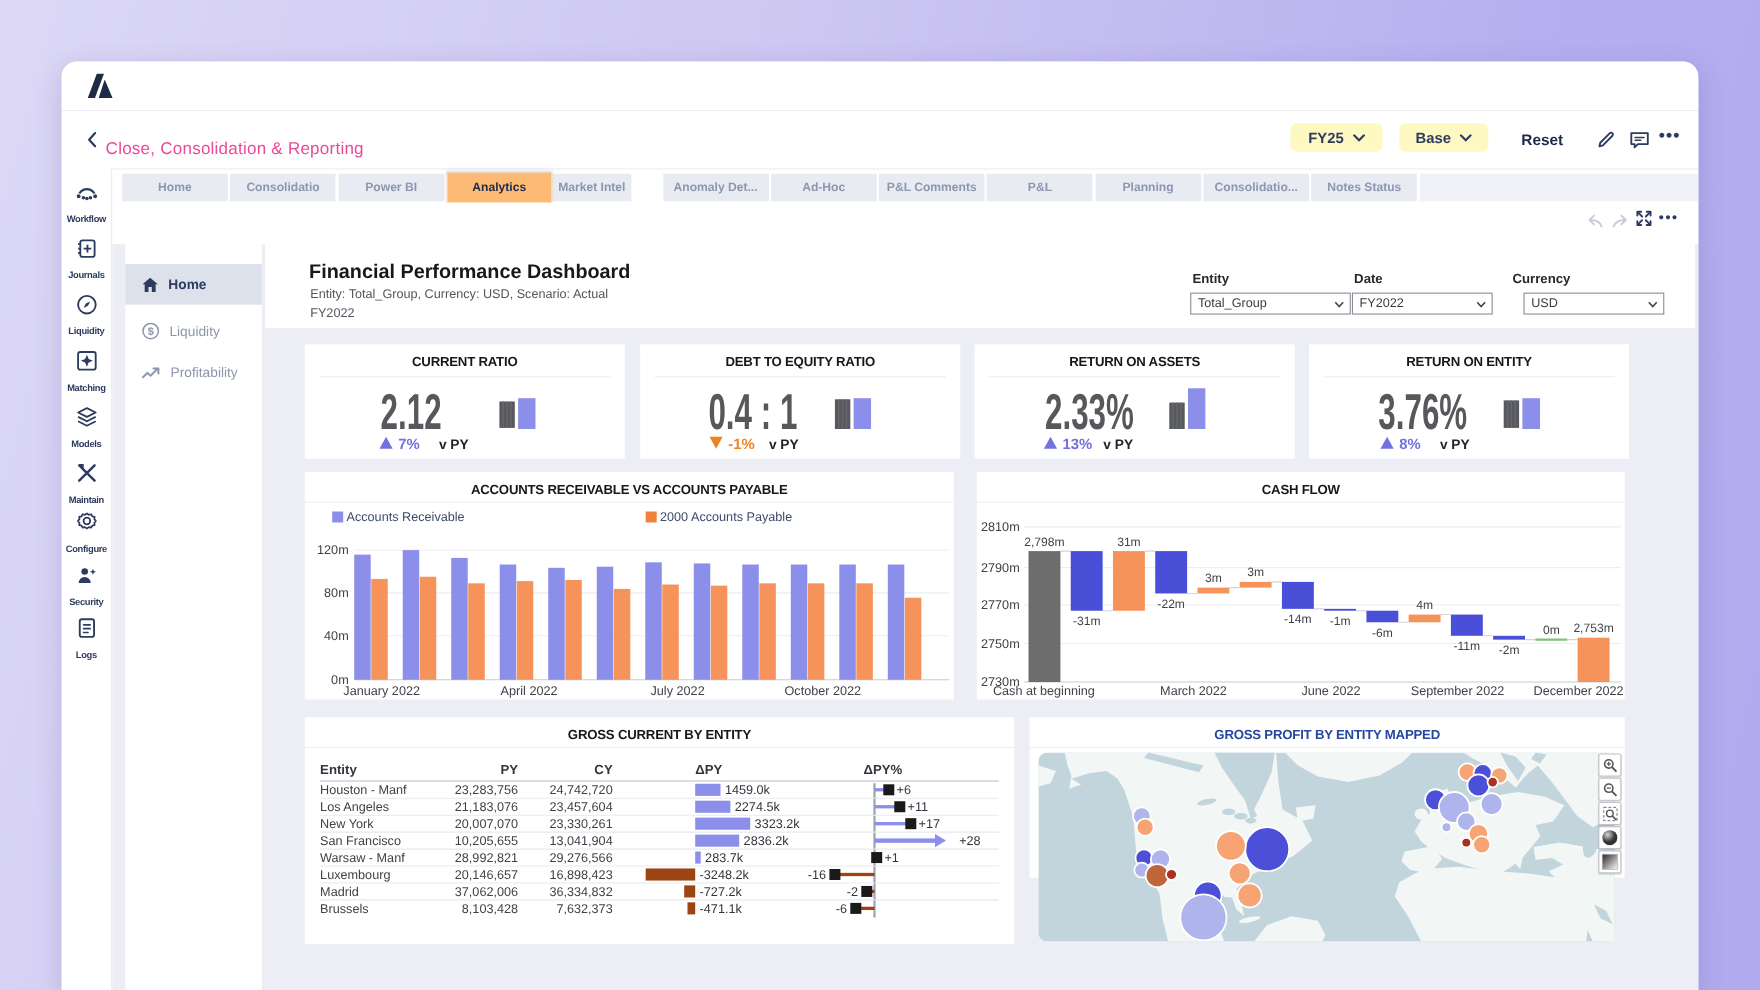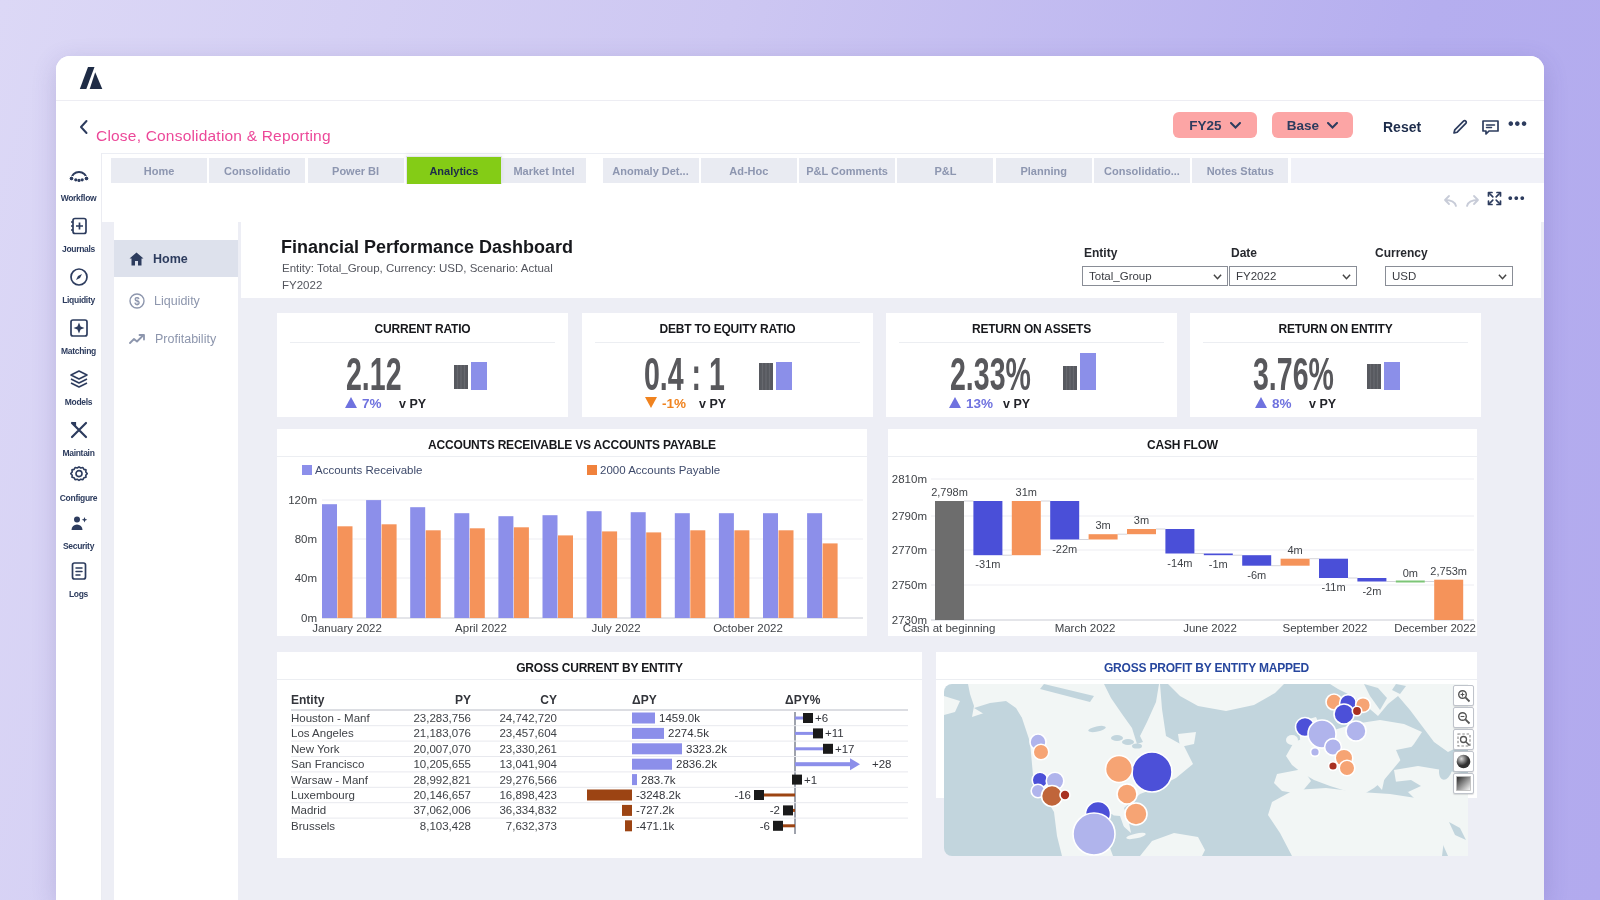--- a/index.html
+++ b/index.html
@@ -12,29 +12,29 @@
   .abs { position:absolute; }
   #win {
     position:absolute; left:56px; top:56px; width:1488px; height:844px;
     background:#fff; border-radius:14px 14px 0 0; overflow:hidden; box-shadow:0 6px 24px rgba(70,60,140,.20);
   }
   
   #logobar { position:absolute; left:0; top:0; width:1488px; height:45px; background:#fff; border-bottom:1px solid #ededf3; }
   
   #hdr { position:absolute; left:0; top:46px; width:1488px; height:51px; background:#fff; }
   #hdr .title { position:absolute; left:40px; top:25px; font-size:15.5px; font-weight:normal; color:#ec4899; letter-spacing:.2px; }
-  .pillbtn { position:absolute; top:56px; height:26px; background:#fca5a5; border-radius:6px; font-size:13.5px; font-weight:bold; color:#2d3c5e; display:flex; align-items:center; justify-content:center; gap:8px; }
+  .pillbtn { position:absolute; top:56px; height:26px; background:#fef9c3; border-radius:6px; font-size:13.5px; font-weight:bold; color:#2d3c5e; display:flex; align-items:center; justify-content:center; gap:8px; }
   
   #rail { position:absolute; left:0; top:97px; width:46px; height:747px; background:#fff; border-right:1px solid #ebecf2; z-index:5; }
   .railitem { position:absolute; left:0; width:45px; text-align:center; color:#2d3c5e; }
   .railitem .lbl { font-size:8.5px; font-weight:bold; margin-top:4px; letter-spacing:-0.3px; }
   
   #tabs { position:absolute; left:46px; top:97px; width:1442px; height:30px; background:#fff; border-top:1px solid #eceef4; }
   .tab { position:absolute; top:4px; height:26px; background:#e9ebf2; color:#8d96b0; font-size:11px; font-weight:bold; display:flex; align-items:center; justify-content:center; }
-  .tab.active { background:#84cc16; color:#1c2b4a; border:1px solid #e3e5ec; border-bottom:none; top:2px; height:28px; z-index:2; box-shadow:0 -2px 4px rgba(40,40,80,.06); }
+  .tab.active { background:#fdba74; color:#1c2b4a; border:1px solid #e3e5ec; border-bottom:none; top:2px; height:28px; z-index:2; box-shadow:0 -2px 4px rgba(40,40,80,.06); }
   #tabtail { position:absolute; top:4px; height:26px; background:#f0f1f8; }
   
   #band { position:absolute; left:46px; top:127px; width:1442px; height:39px; background:#fff; }
   
   #dash { position:absolute; left:46px; top:166px; width:1442px; height:678px; background:#edeef5; }
   
   #nav { position:absolute; left:12px; top:0px; width:124px; height:678px; background:#fff; }
   .navitem { position:absolute; left:0; width:124px; height:37px; display:flex; align-items:center; gap:9px; padding-left:15px; font-size:12.5px; color:#8d96ad; }
   .navitem.active { background:#dde1ec; color:#2d3c5e; font-weight:bold; }
   
@@ -133,21 +133,21 @@
           <rect x="3.5" y="2" width="13" height="16" rx="2" fill="none" stroke="#2d3c5e" stroke-width="1.7"></rect>
           <path d="M7 7 h6 M7 10.5 h6 M7 14 h4" stroke="#2d3c5e" stroke-width="1.5" stroke-linecap="round"></path>
         </svg><div class="lbl">Logs</div></div>
     </div>
 
   <div id="tabs">
       <div class="tab" style="left: 9px; width: 96px;">Home</div>
       <div class="tab" style="left: 107.3px; width: 96px;">Consolidatio</div>
       <div class="tab" style="left: 205.6px; width: 96px;">Power BI</div>
       <div class="tab active" style="left: 303.9px; width: 96px;">Analytics</div>
-      <div class="tab" style="left: 400px; width: 84px; text-align: center;">Market Intel</div>
+      <div class="tab" style="left: 400px; width: 72px; text-align: center;">Market Intel</div>
       <div class="tab" style="left: 500.5px; width: 96px;">Anomaly Det...</div>
       <div class="tab" style="left: 598.8px; width: 96px;">Ad-Hoc</div>
       <div class="tab" style="left: 697.1px; width: 96px;">P&amp;L Comments</div>
       <div class="tab" style="left: 795.4px; width: 96px;">P&amp;L</div>
       <div class="tab" style="left: 893.7px; width: 96px;">Planning</div>
       <div class="tab" style="left: 992px; width: 96px;">Consolidatio...</div>
       <div class="tab" style="left: 1090.3px; width: 96px;">Notes Status</div>
       <div id="tabtail" style="left: 1188.6px; width: 253.4px;"></div>
     </div>
 

